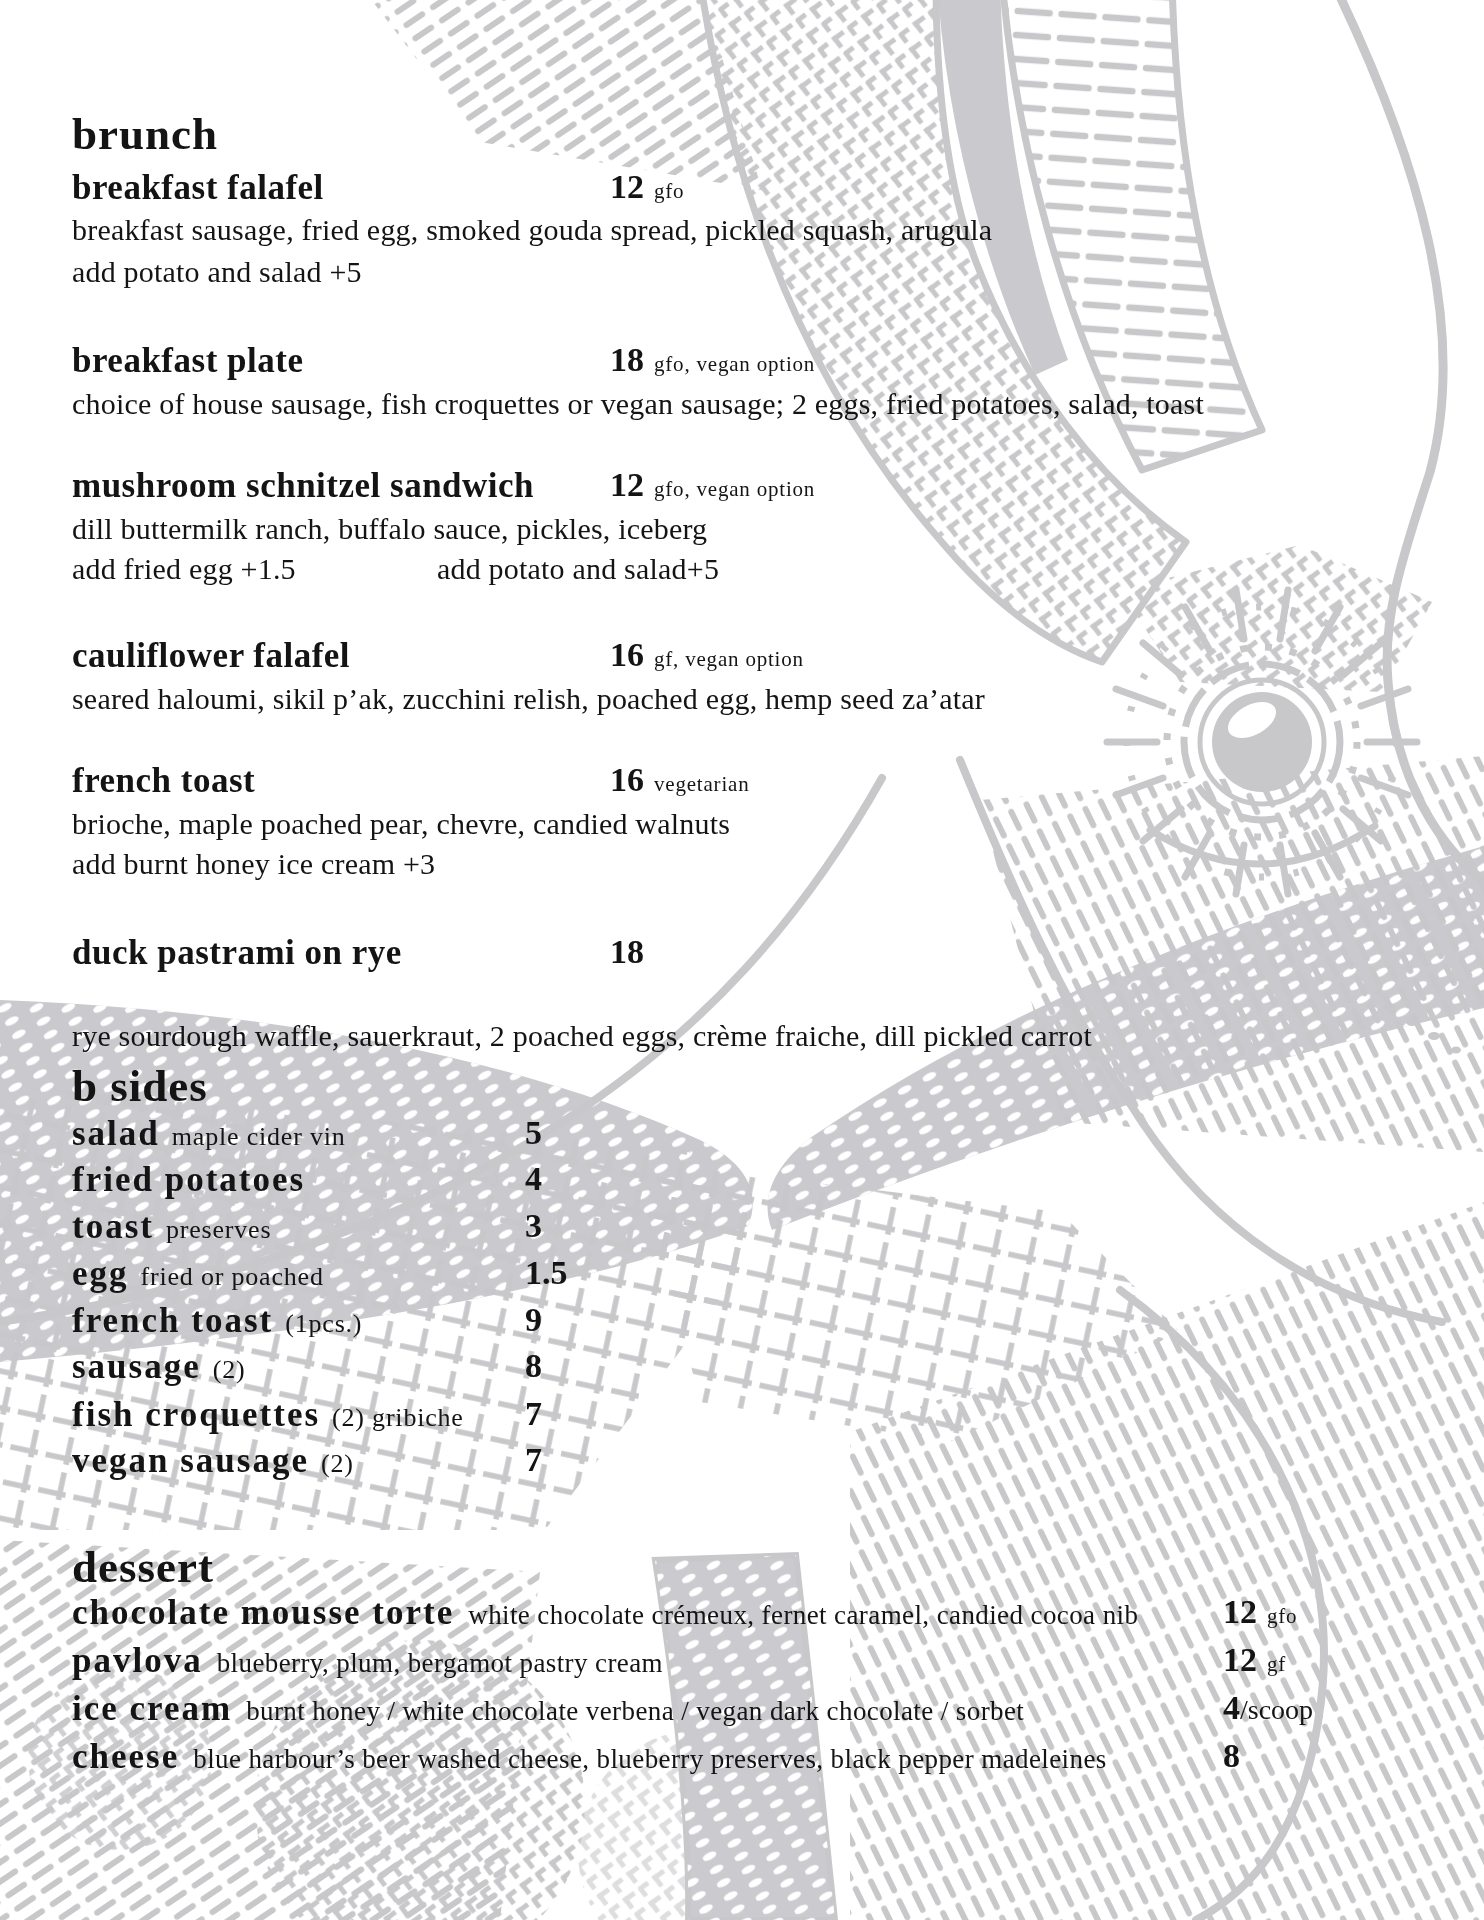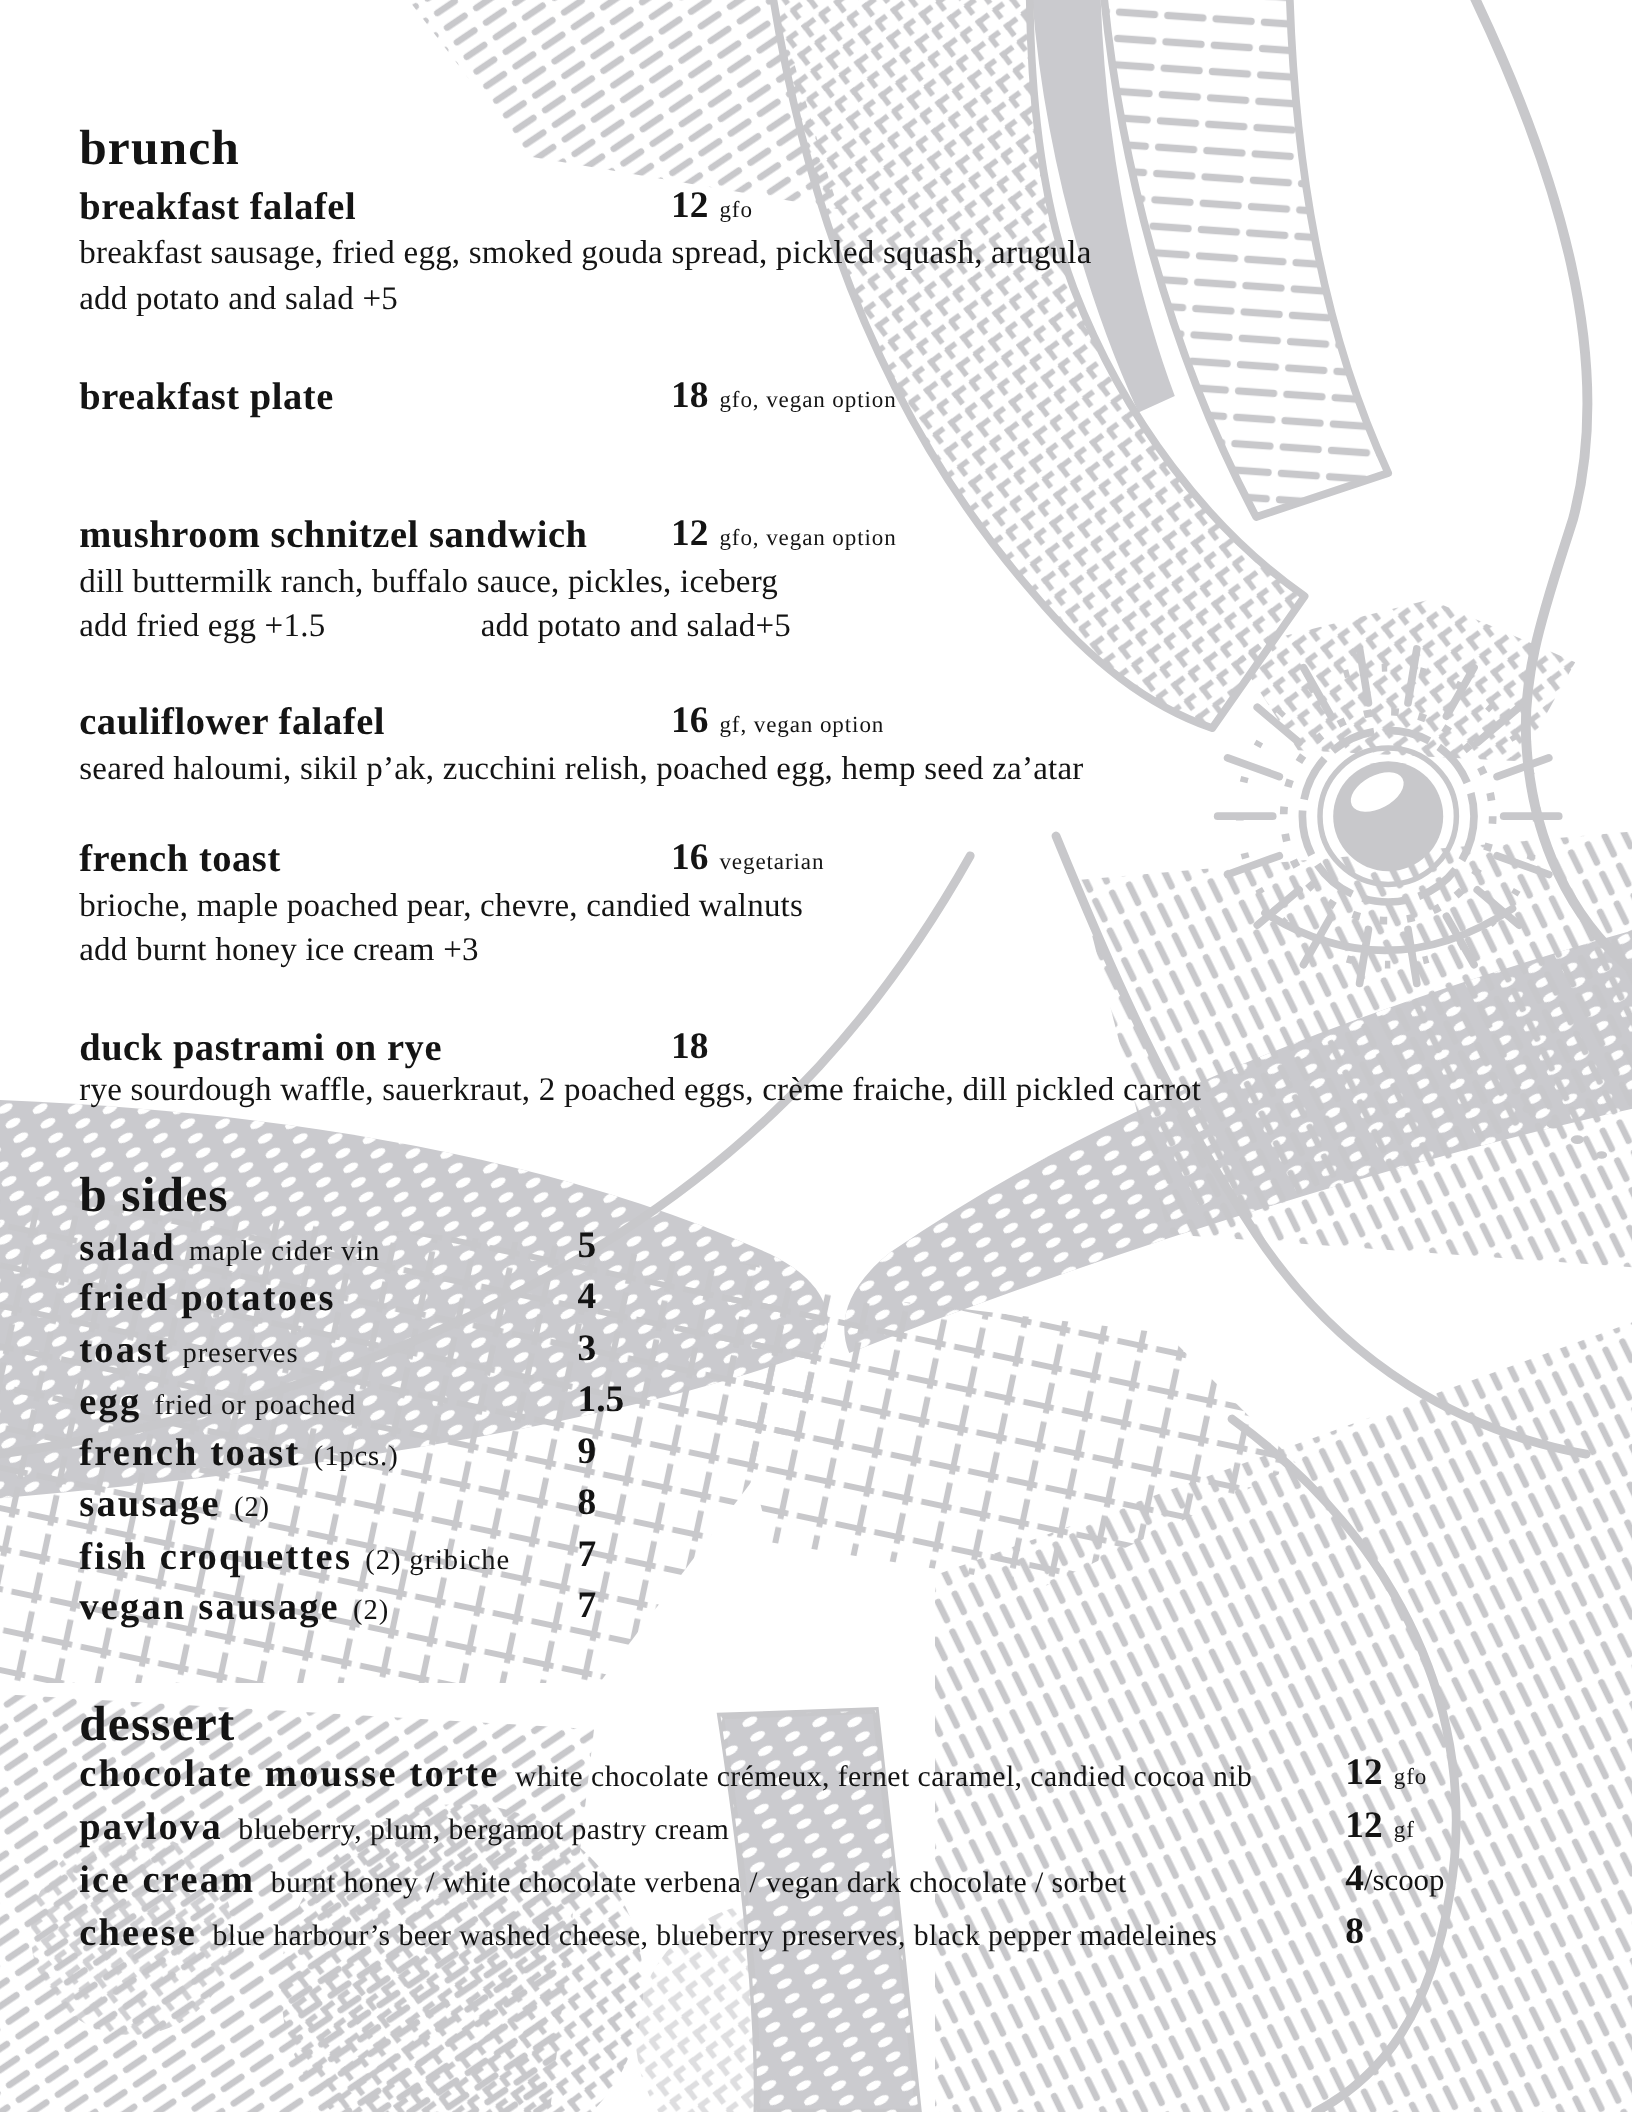--- a/index.html
+++ b/index.html
@@ -128,20 +128,21 @@
     <span class="iname">breakfast falafel</span>
     <span class="price"><span class="num">12</span><span class="tag">gfo</span></span>
   </div>
   <div class="row desc" style="top:215px">breakfast sausage, fried egg, smoked gouda spread, pickled squash, arugula</div>
   <div class="row desc" style="top:257px">add potato and salad +5</div>
 
   <div class="row" style="top:343px">
     <span class="iname">breakfast plate</span>
     <span class="price"><span class="num">18</span><span class="tag">gfo, vegan option</span></span>
   </div>
+  <div class="row desc" style="top:389px">choice of house sausage, fish croquettes or vegan sausage; 2 eggs, fried potatoes, salad, toast</div>
 
   <div class="row" style="top:468px">
     <span class="iname">mushroom schnitzel sandwich</span>
     <span class="price"><span class="num">12</span><span class="tag">gfo, vegan option</span></span>
   </div>
   <div class="row desc" style="top:514px">dill buttermilk ranch, buffalo sauce, pickles, iceberg</div>
   <div class="row desc" style="top:554px">
     <span>add fried egg +1.5</span>
     <span class="addon2">add potato and salad+5</span>
   </div>
@@ -156,21 +157,21 @@
     <span class="iname">french toast</span>
     <span class="price"><span class="num">16</span><span class="tag">vegetarian</span></span>
   </div>
   <div class="row desc" style="top:809px">brioche, maple poached pear, chevre, candied walnuts</div>
   <div class="row desc" style="top:849px">add burnt honey ice cream +3</div>
 
   <div class="row" style="top:935px">
     <span class="iname">duck pastrami on rye</span>
     <span class="price"><span class="num">18</span><span class="tag"></span></span>
   </div>
-  <div class="row desc" style="top:976px">rye sourdough waffle, sauerkraut, 2 poached eggs, crème fraiche, dill pickled carrot</div>
+  <div class="row desc" style="top:1021px">rye sourdough waffle, sauerkraut, 2 poached eggs, crème fraiche, dill pickled carrot</div>
 
   <div class="row heading" style="top:1064px">b sides</div>
 
   <div class="row bsec" style="top:1116px">
     <span class="iname">salad</span><span class="note">maple cider vin</span>
     <span class="price"><span class="num">5</span></span>
   </div>
   <div class="row bsec" style="top:1162px">
     <span class="iname">fried potatoes</span><span class="note"></span>
     <span class="price"><span class="num">4</span></span>

